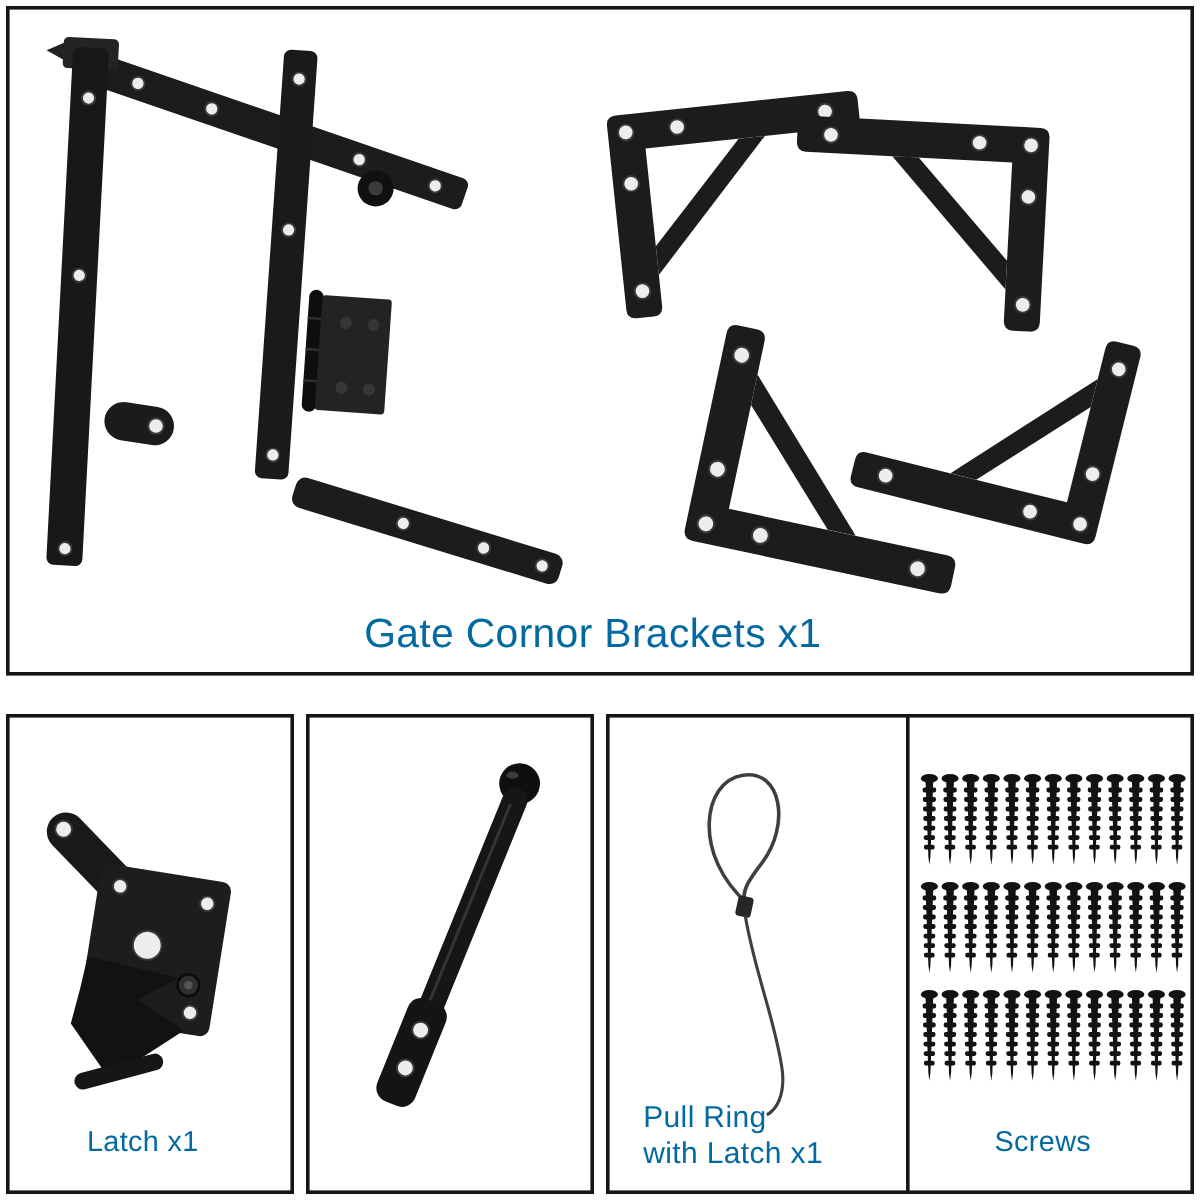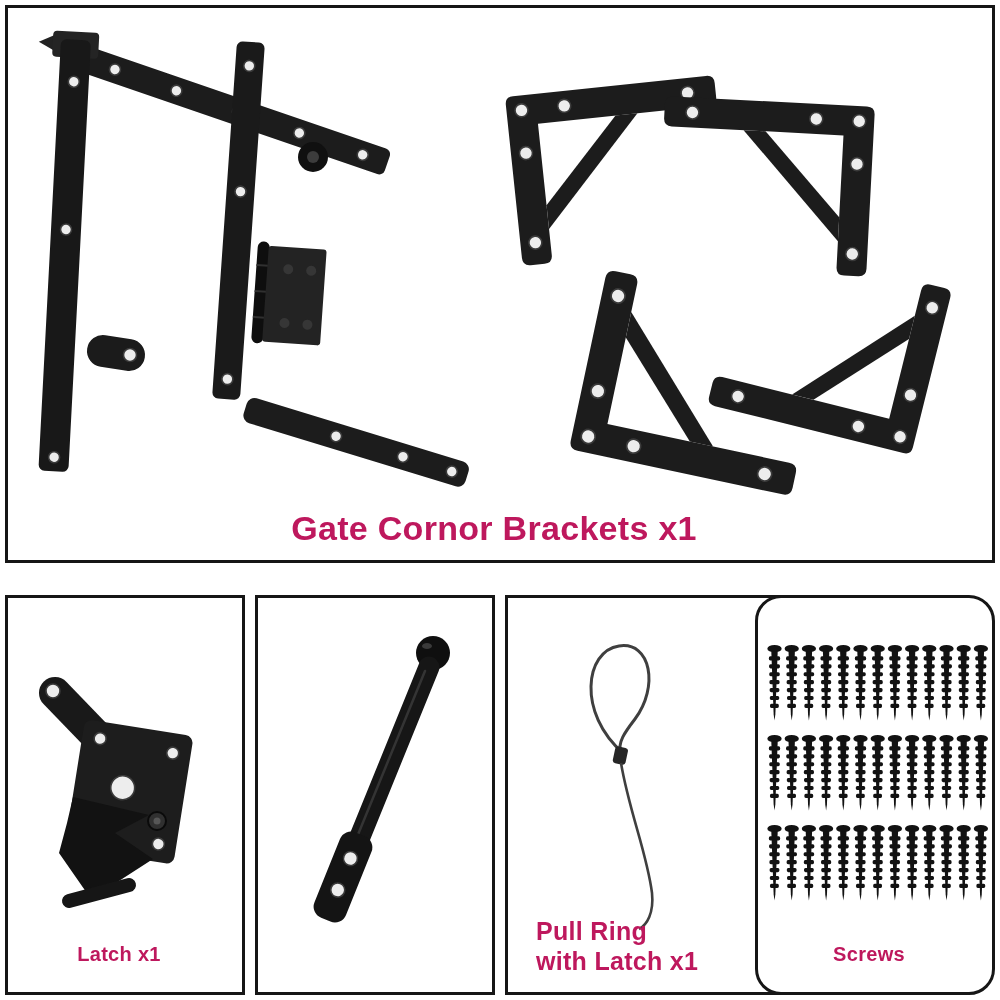--- a/index.html
+++ b/index.html
@@ -13,31 +13,31 @@
   .panel {
     position: absolute;
     border: 3px solid #161616;
     background: #ffffff;
     overflow: hidden;
   }
   #top-panel    { left: 5px;   top: 5px;   width: 990px; height: 558px; }
   #latch-panel  { left: 5px;   top: 595px; width: 240px; height: 400px; }
   #bar-panel    { left: 255px; top: 595px; width: 240px; height: 400px; }
   #pullring-panel { left: 505px; top: 595px; width: 282px; height: 400px; }
-  #screws-panel { left: 755px; top: 595px; width: 240px; height: 400px; border-radius: 26px; }
+  #screws-panel { left: 755px; top: 595px; width: 240px; height: 400px; }
 
   .caption {
     position: absolute; left: 0; right: 12px;
     text-align: center;
-    font-weight: 700;
-    color: #be185d;
+    font-weight: 400;
+    color: #0369a1;
     letter-spacing: 0.3px;
   }
   #top-panel .caption { bottom: 12px; font-size: 34px; }
-  .panel-sm .caption  { bottom: 26px; font-size: 20px; }
+  .panel-sm .caption  { bottom: 26px; font-size: 24px; }
   #pullring-panel .caption {
     bottom: 16px; font-size: 25px;
     text-align: left; padding-left: 28px; line-height: 1.18;
   }
 
   svg.illus { position: absolute; left: 3px; top: 3px; display: block; }
 
   .hole  { fill: #ededed; stroke: #3a3a3a; stroke-width: 1.6; }
   .dhole { fill: #363636; }
   .metal { fill: #1c1c1c; }

